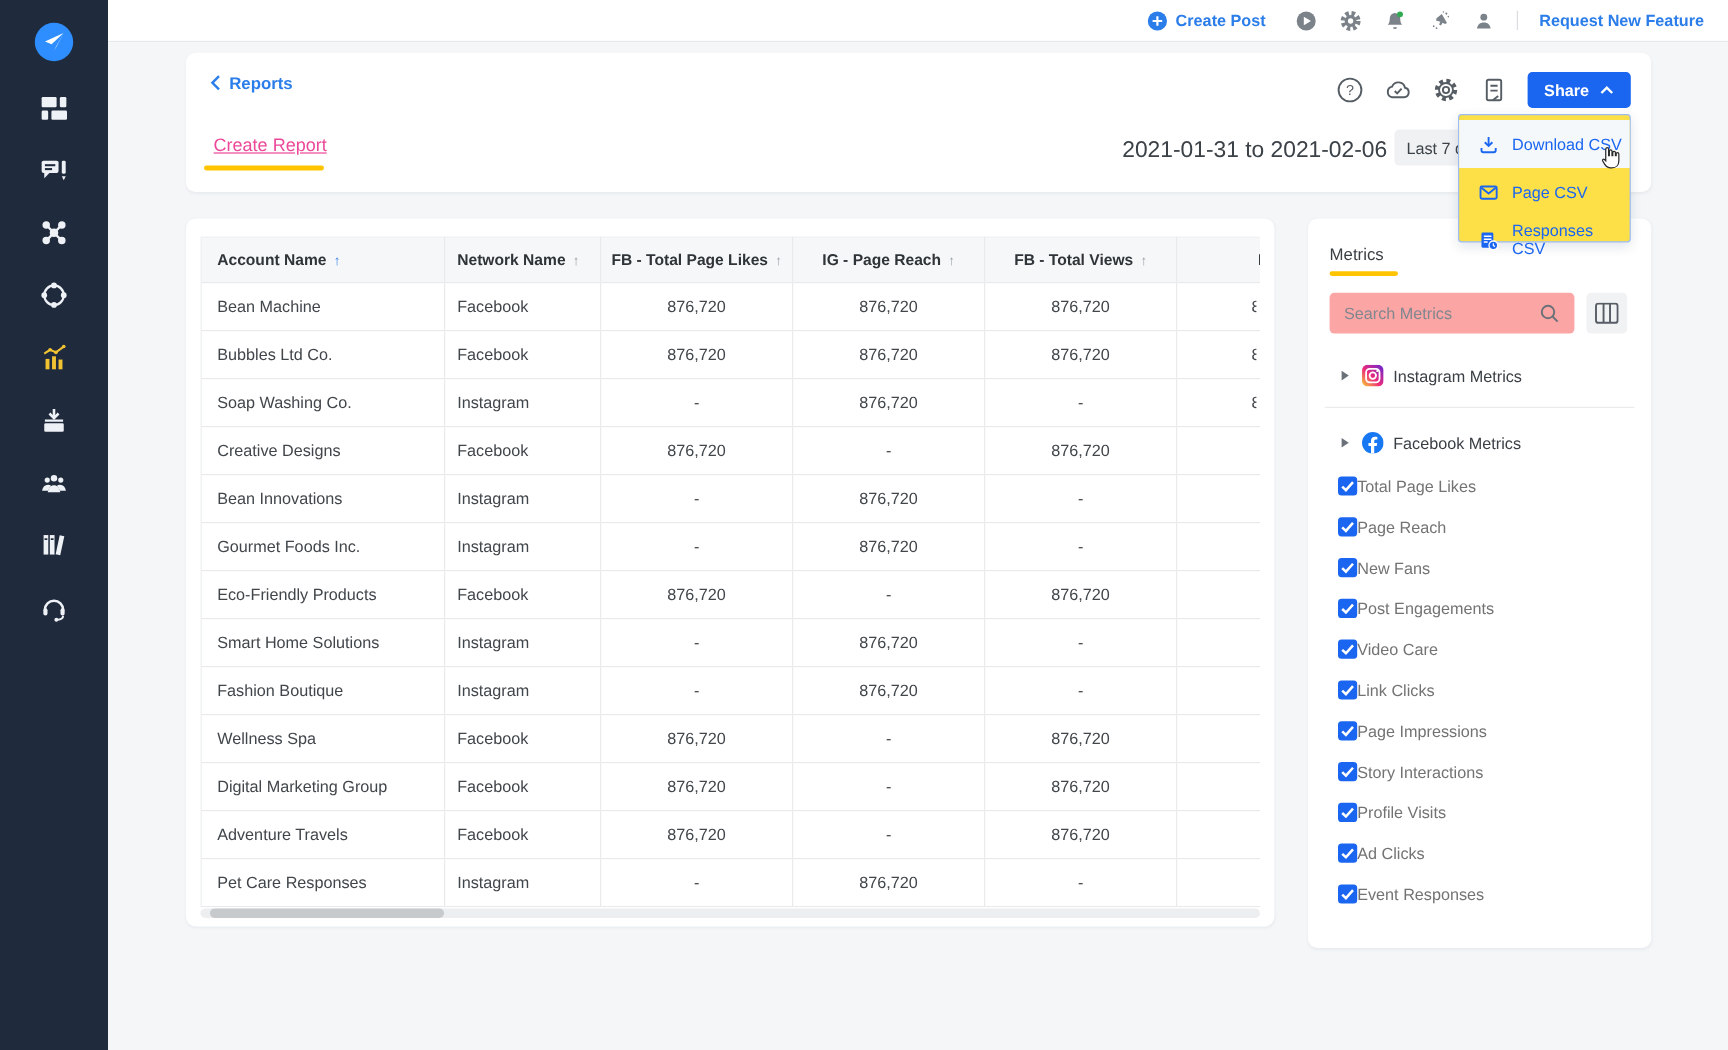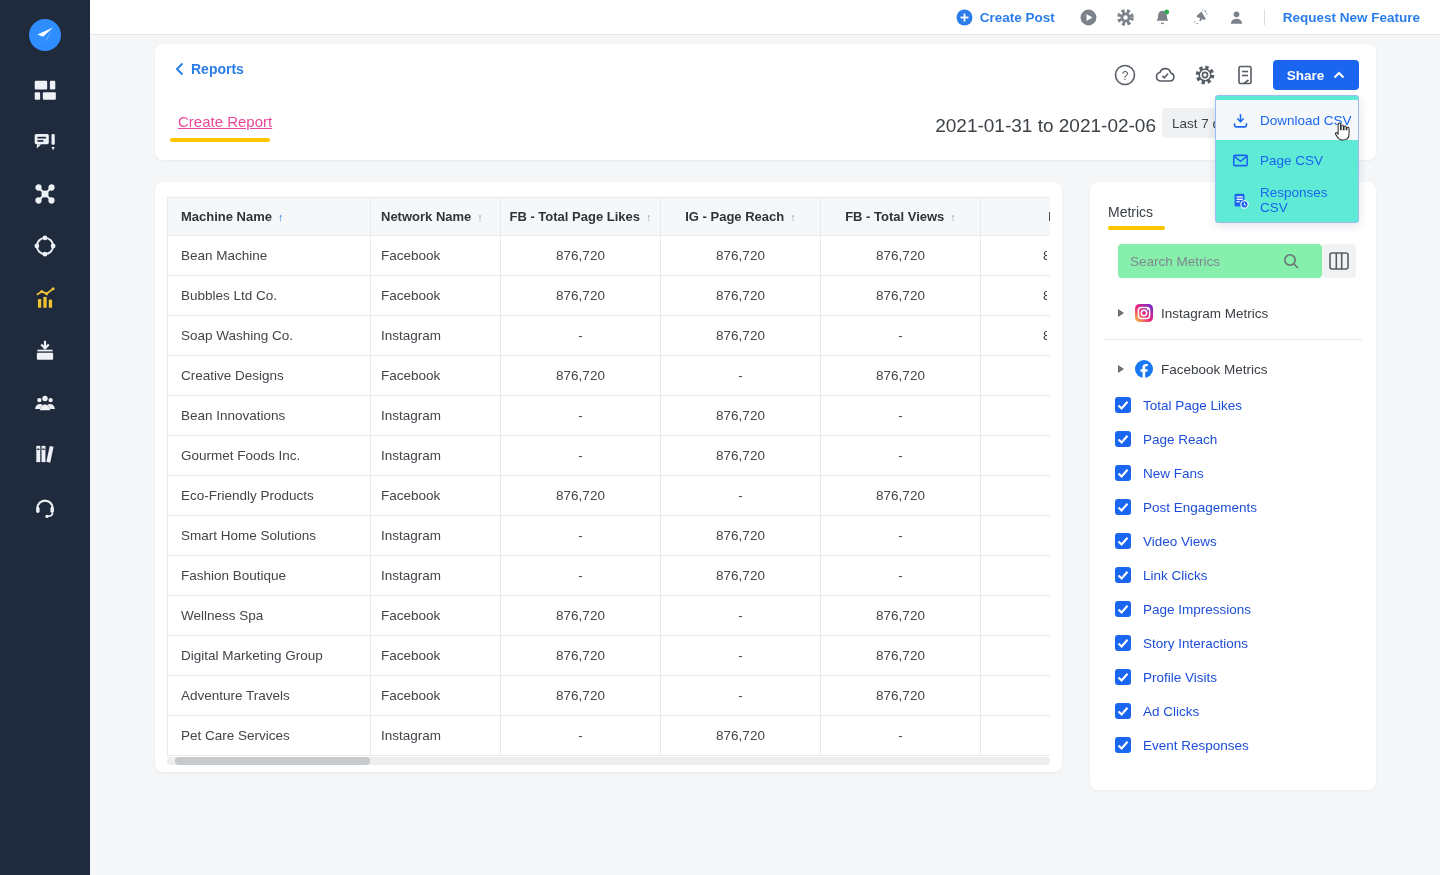--- a/index.html
+++ b/index.html
@@ -23,21 +23,21 @@
   .back-link { position:absolute; left:20px; top:58px; display:flex; align-items:center; gap:7px; color:#2b7de9; font-size:14px; font-weight:700; cursor:pointer; top:17px; }
   .tab-label { position:absolute; left:23px; top:69px; font-size:15px; color:#ec4899; cursor:pointer;text-decoration:underline; }
   .tab-underline { position:absolute; left:15px; top:94px; width:100px; height:4px; background:#ffc400; border-radius:2px; }
   .hdr-icons { position:absolute; left:958px; top:19px; display:flex; gap:16px; }
   .hdr-icon { width:24px; height:24px; cursor:pointer; }
   .share-btn { position:absolute; left:1118px; top:16px; width:86px; height:30px; background:#1a66f0; border-radius:4px; color:#fff; font-size:13.5px; font-weight:700; display:flex; align-items:center; justify-content:center; gap:9px; cursor:pointer; z-index:45; }
   .date-range { position:absolute; right:220px; top:71px; font-size:19px; color:#3c4247; }
   .range-btn { position:absolute; left:1007px; top:64px; width:74px; height:30px; background:#f0f1f3; border-radius:4px; font-size:13.5px; color:#3c4247; display:flex; align-items:center; padding-left:10px; white-space:nowrap; overflow:hidden; cursor:pointer; }
 
   
-  .share-menu { position:absolute; left:1215px; top:95px; width:144px; height:128px; background:#5eead4; border:1px solid #9cbcf2; border-radius:3px; box-shadow:0 3px 10px rgba(20,40,80,.12); z-index:50; padding:4px 0; }
+  .share-menu { position:absolute; left:1215px; top:95px; width:144px; height:107px; background:#fde047; border:1px solid #9cbcf2; border-radius:3px; box-shadow:0 3px 10px rgba(20,40,80,.12); z-index:50; padding:4px 0; }
   .menu-item { height:40px; display:flex; align-items:center; gap:10px; padding-left:15px; color:#1a66f0; font-size:13.5px; cursor:pointer; }
   .menu-item.hl { background:#f5f8fb; }
   .menu-ic { width:19px; height:19px; flex:0 0 19px; }
   .cursor-hand { position:absolute; left:1331px; top:121px; width:19px; height:21px; z-index:70; pointer-events:none; }
 
   
   .table-card { position:absolute; left:155px; top:182px; width:907px; height:590px; background:#fff; border-radius:8px; box-shadow:0 1px 3px rgba(20,30,50,.05); }
   .table-viewport { position:absolute; left:12px; top:15px; width:883px; height:559px; overflow:hidden; }
   table { border-collapse:collapse; table-layout:fixed; width:1013px; border-left:1px solid #e8eaec; }
   thead th { height:38px; background:#f6f7f8; border:1px solid #e8eaec; border-left:none; font-size:13px; font-weight:700; color:#2f3439; white-space:nowrap; overflow:hidden; cursor:pointer; }
@@ -48,33 +48,33 @@
   .sort-arrow { display:inline-block; margin-left:6px; font-size:11px; font-weight:400; }
   .sort-arrow.active { color:#2b7de9; } .sort-arrow.inactive { color:#9aa1a8; }
   .frag { display:inline-block; width:4px; height:13px; overflow:hidden; text-align:left; font-size:13.5px; color:#41464b; margin-left:62px; }
   .hscroll-track { position:absolute; left:12px; bottom:7px; width:883px; height:8px; background:#eceeef; border-radius:4px; }
   .hscroll-thumb { position:absolute; left:8px; top:0; width:195px; height:8px; background:#c7cacd; border-radius:4px; cursor:grab; }
 
   
   .metrics-card { position:absolute; left:1090px; top:182px; width:286px; height:608px; background:#fff; border-radius:8px; box-shadow:0 1px 3px rgba(20,30,50,.05); }
   .m-tab { position:absolute; left:18px; top:22px; font-size:14px; color:#3a3f44; cursor:pointer; }
   .m-underline { position:absolute; left:18px; top:44px; width:57px; height:3.5px; background:#ffc400; border-radius:2px; }
-  .m-search { position:absolute; left:28px; top:62px; width:204px; height:34px; background:#86efac; border:none; border-radius:4px; font-size:13.5px; color:#565d63; padding:0 34px 0 12px; font-family:"Liberation Sans", sans-serif; }
+  .m-search { position:absolute; left:18px; top:62px; width:204px; height:34px; background:#fca5a5; border:none; border-radius:4px; font-size:13.5px; color:#565d63; padding:0 34px 0 12px; font-family:"Liberation Sans", sans-serif; }
   .m-search::placeholder { color:#80878e; }
   .m-search-icon { position:absolute; left:192px; top:70px; width:18px; height:18px; pointer-events:none; }
   .m-cols-btn { position:absolute; left:232px; top:62px; width:34px; height:34px; background:#f1f2f4; border-radius:4px; display:flex; align-items:center; justify-content:center; cursor:pointer; }
   .m-section { position:absolute; left:0; width:286px; height:26px; display:flex; align-items:center; cursor:pointer; }
   .m-chevron { width:0; height:0; border-left:6px solid #6b7178; border-top:4.5px solid transparent; border-bottom:4.5px solid transparent; margin-left:28px; }
   .m-sec-logo { width:18px; height:18px; margin-left:11px; }
   .m-sec-label { margin-left:8px; font-size:13.5px; font-weight:400; color:#3b4046; }
   .m-divider { position:absolute; left:14px; top:157px; width:258px; height:1px; background:#e9ebed; }
   .m-list { position:absolute; left:0; top:206px; width:286px; }
   .metric-row { height:34px; display:flex; align-items:center; }
   .mcheck { width:16px; height:16px; background:#1a66f0; border-radius:3px; margin-left:25px; flex:0 0 16px; cursor:pointer; }
-  .mlabel { margin-left:12px; font-size:13.5px; color:#1d4ed8; }
+  .mlabel { margin-left:0; font-size:13.5px; color:#737373; }
 </style>
 </head>
 <body>
 
 <div class="sidebar">
   <div class="side-logo">
     <svg viewBox="0 0 34 34">
         <circle cx="17" cy="17" r="16" fill="#2e8eff"></circle>
         <path d="M25 9.5 L9.5 16.5 L15 18.8 L16.6 24.7 L19.3 20.5 L25 9.5 Z M15 18.8 L25 9.5 L16.6 24.7" fill="#fff"></path>
       </svg>
@@ -320,21 +320,21 @@
       <colgroup>
           <col style="width:203px">
           <col style="width:130px">
           <col style="width:160px">
           <col style="width:160px">
           <col style="width:160px">
           <col style="width:200px">
         </colgroup>
       <thead>
           <tr id="thead-row">
-            <th class="col-left"><span>Machine Name</span><span class="sort-arrow active">↑</span></th>
+            <th class="col-left"><span>Account Name</span><span class="sort-arrow active">↑</span></th>
             <th class="col-left2"><span>Network Name</span><span class="sort-arrow inactive">↑</span></th>
             <th><span>FB - Total Page Likes</span><span class="sort-arrow inactive">↑</span></th>
             <th><span>IG - Page Reach</span><span class="sort-arrow inactive">↑</span></th>
             <th><span>FB - Total Views</span><span class="sort-arrow inactive">↑</span></th>
             <th><span>FB - Posts</span></th>
           </tr>
         </thead>
       <tbody id="tbody-rows">
           <tr>
             <td class="col-left">Bean Machine</td>
@@ -426,21 +426,21 @@
           </tr>
           <tr>
             <td class="col-left">Adventure Travels</td>
             <td class="col-left2">Facebook</td>
             <td class="">876,720</td>
             <td class="">-</td>
             <td class="">876,720</td>
             <td style="text-align: left;"></td>
           </tr>
           <tr>
-            <td class="col-left">Pet Care Services</td>
+            <td class="col-left">Pet Care Responses</td>
             <td class="col-left2">Instagram</td>
             <td class="">-</td>
             <td class="">876,720</td>
             <td class="">-</td>
             <td style="text-align: left;"></td>
           </tr>
         </tbody>
     </table>
   </div>
   <div class="hscroll-track">
@@ -534,21 +534,21 @@
           </svg>
         </span>
         <span class="mlabel">Post Engagements</span>
       </div>
       <div class="metric-row">
         <span class="mcheck">
           <svg viewBox="0 0 16 16">
             <polyline points="3.5,8.5 6.6,11.4 12.5,4.8" fill="none" stroke="#fff" stroke-width="2.1"></polyline>
           </svg>
         </span>
-        <span class="mlabel">Video Views</span>
+        <span class="mlabel">Video Care</span>
       </div>
       <div class="metric-row">
         <span class="mcheck">
           <svg viewBox="0 0 16 16">
             <polyline points="3.5,8.5 6.6,11.4 12.5,4.8" fill="none" stroke="#fff" stroke-width="2.1"></polyline>
           </svg>
         </span>
         <span class="mlabel">Link Clicks</span>
       </div>
       <div class="metric-row">

